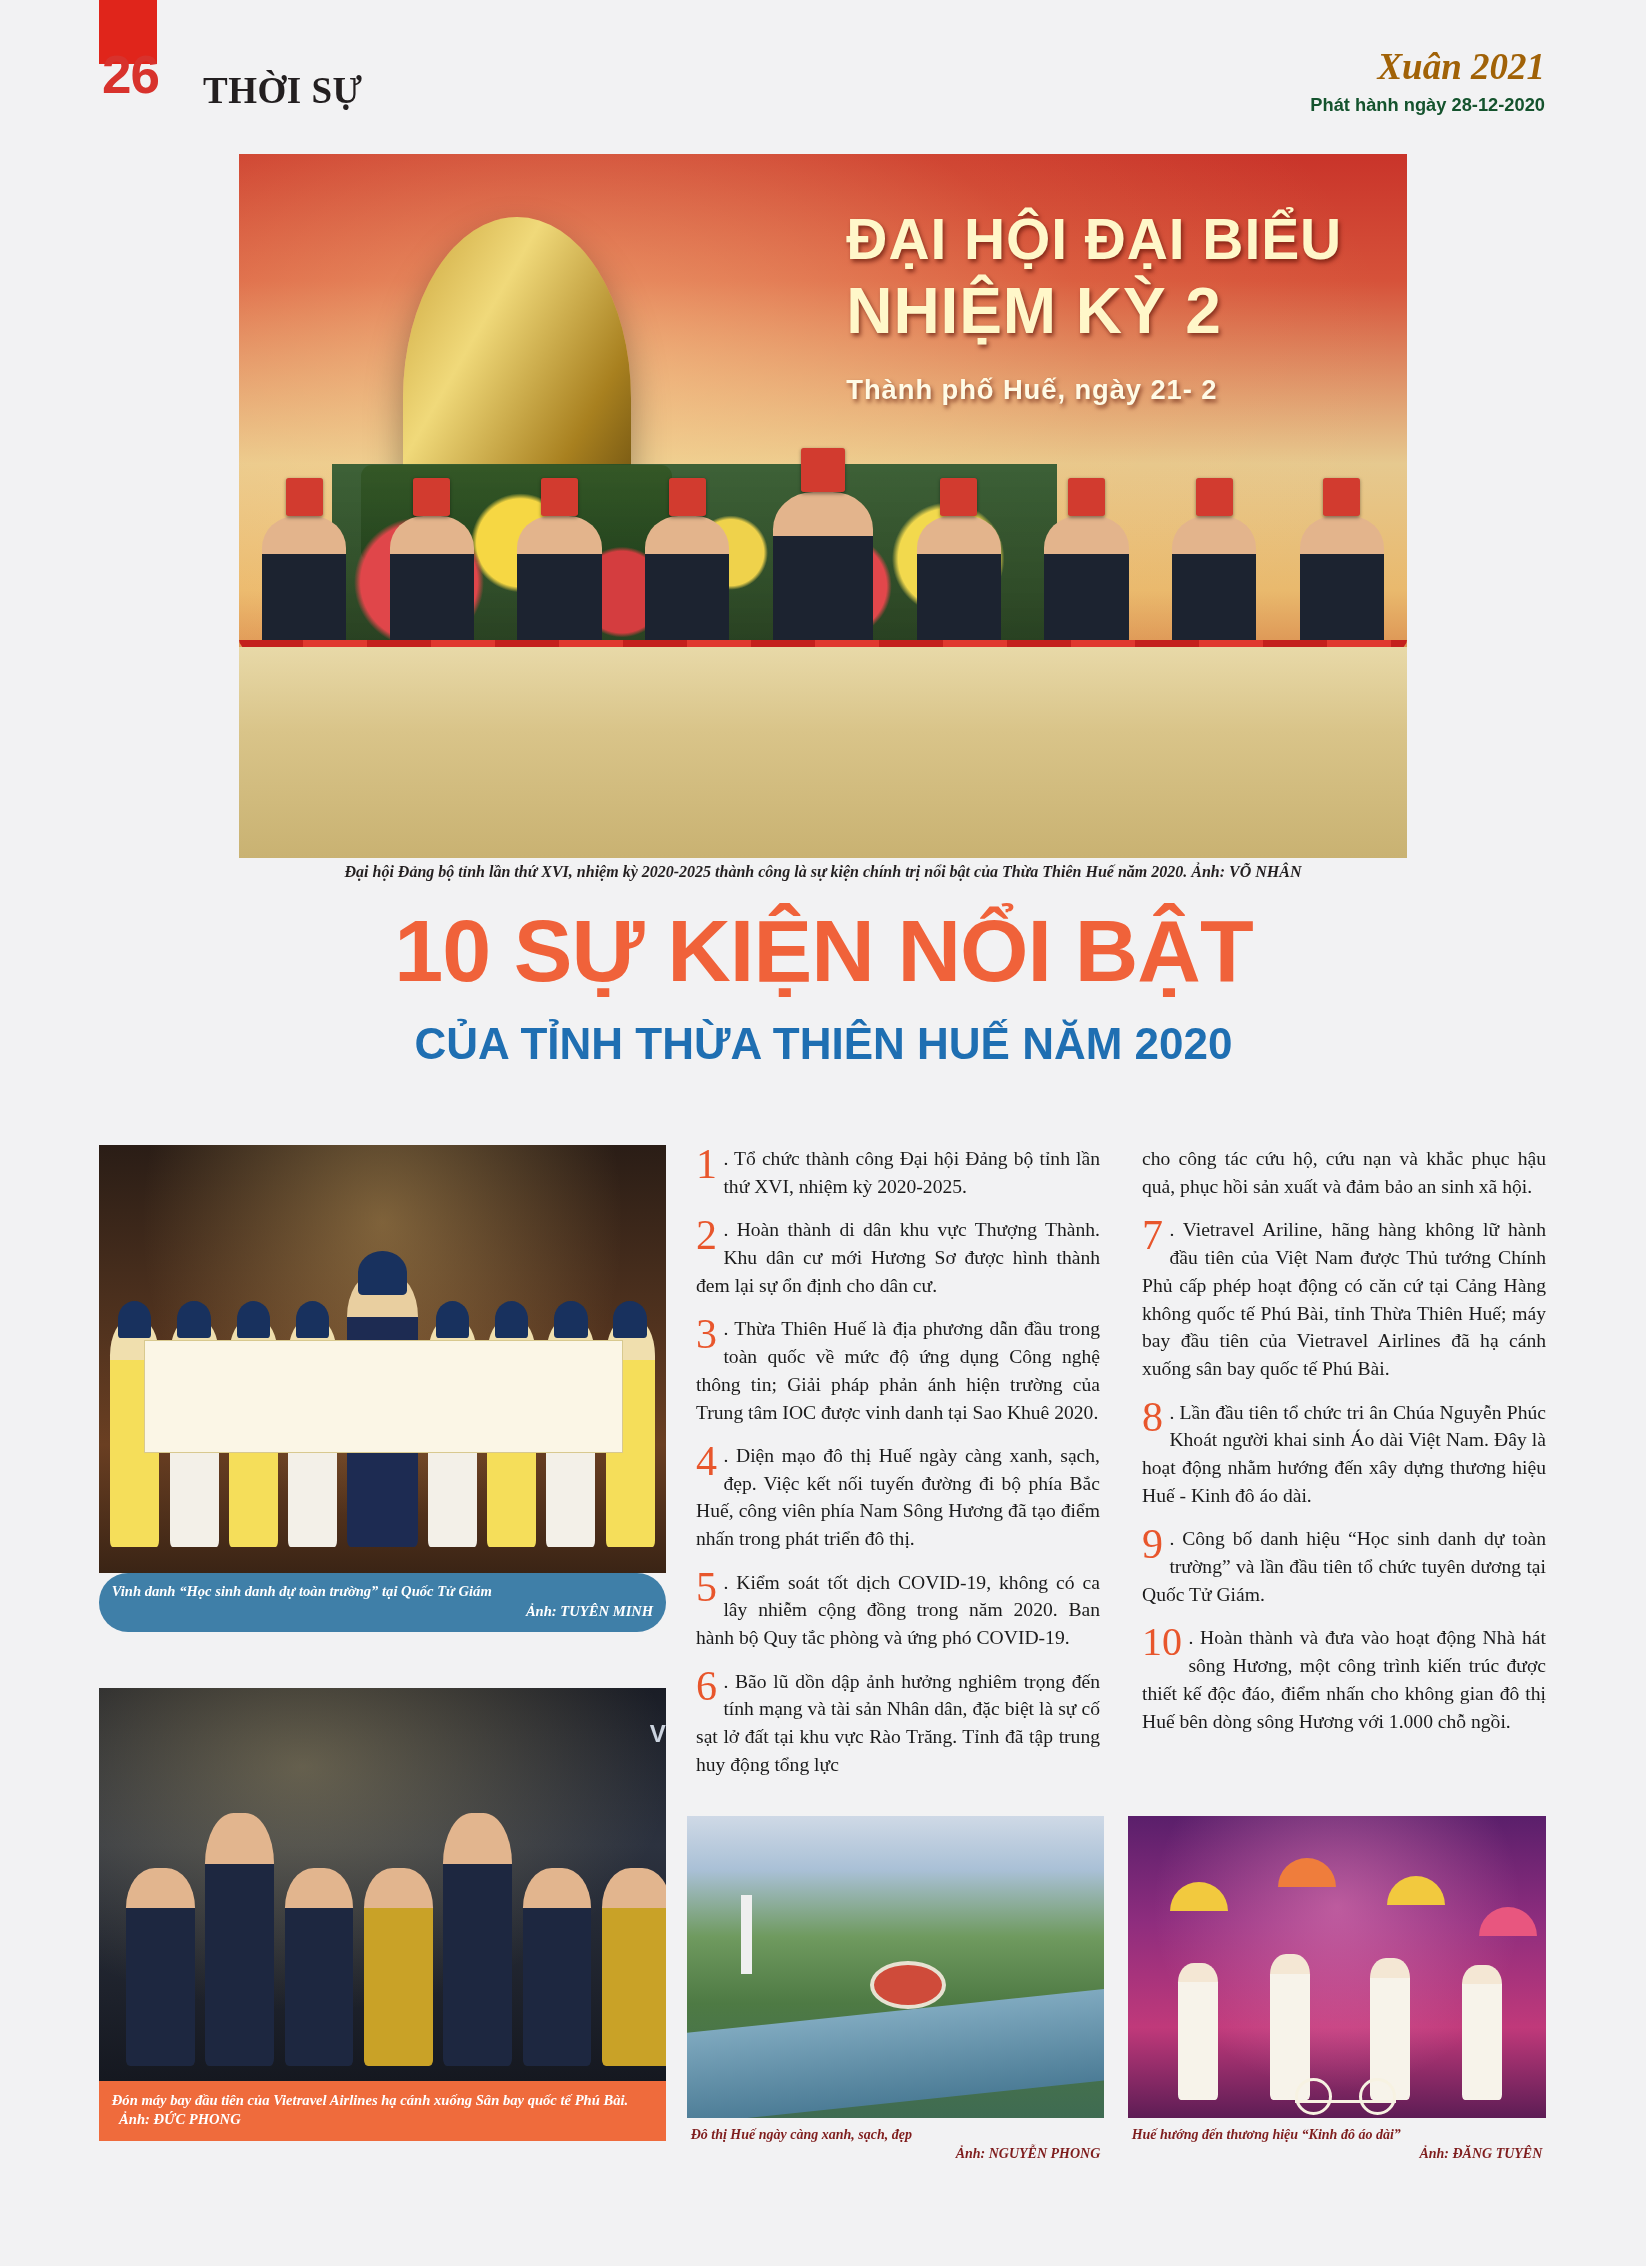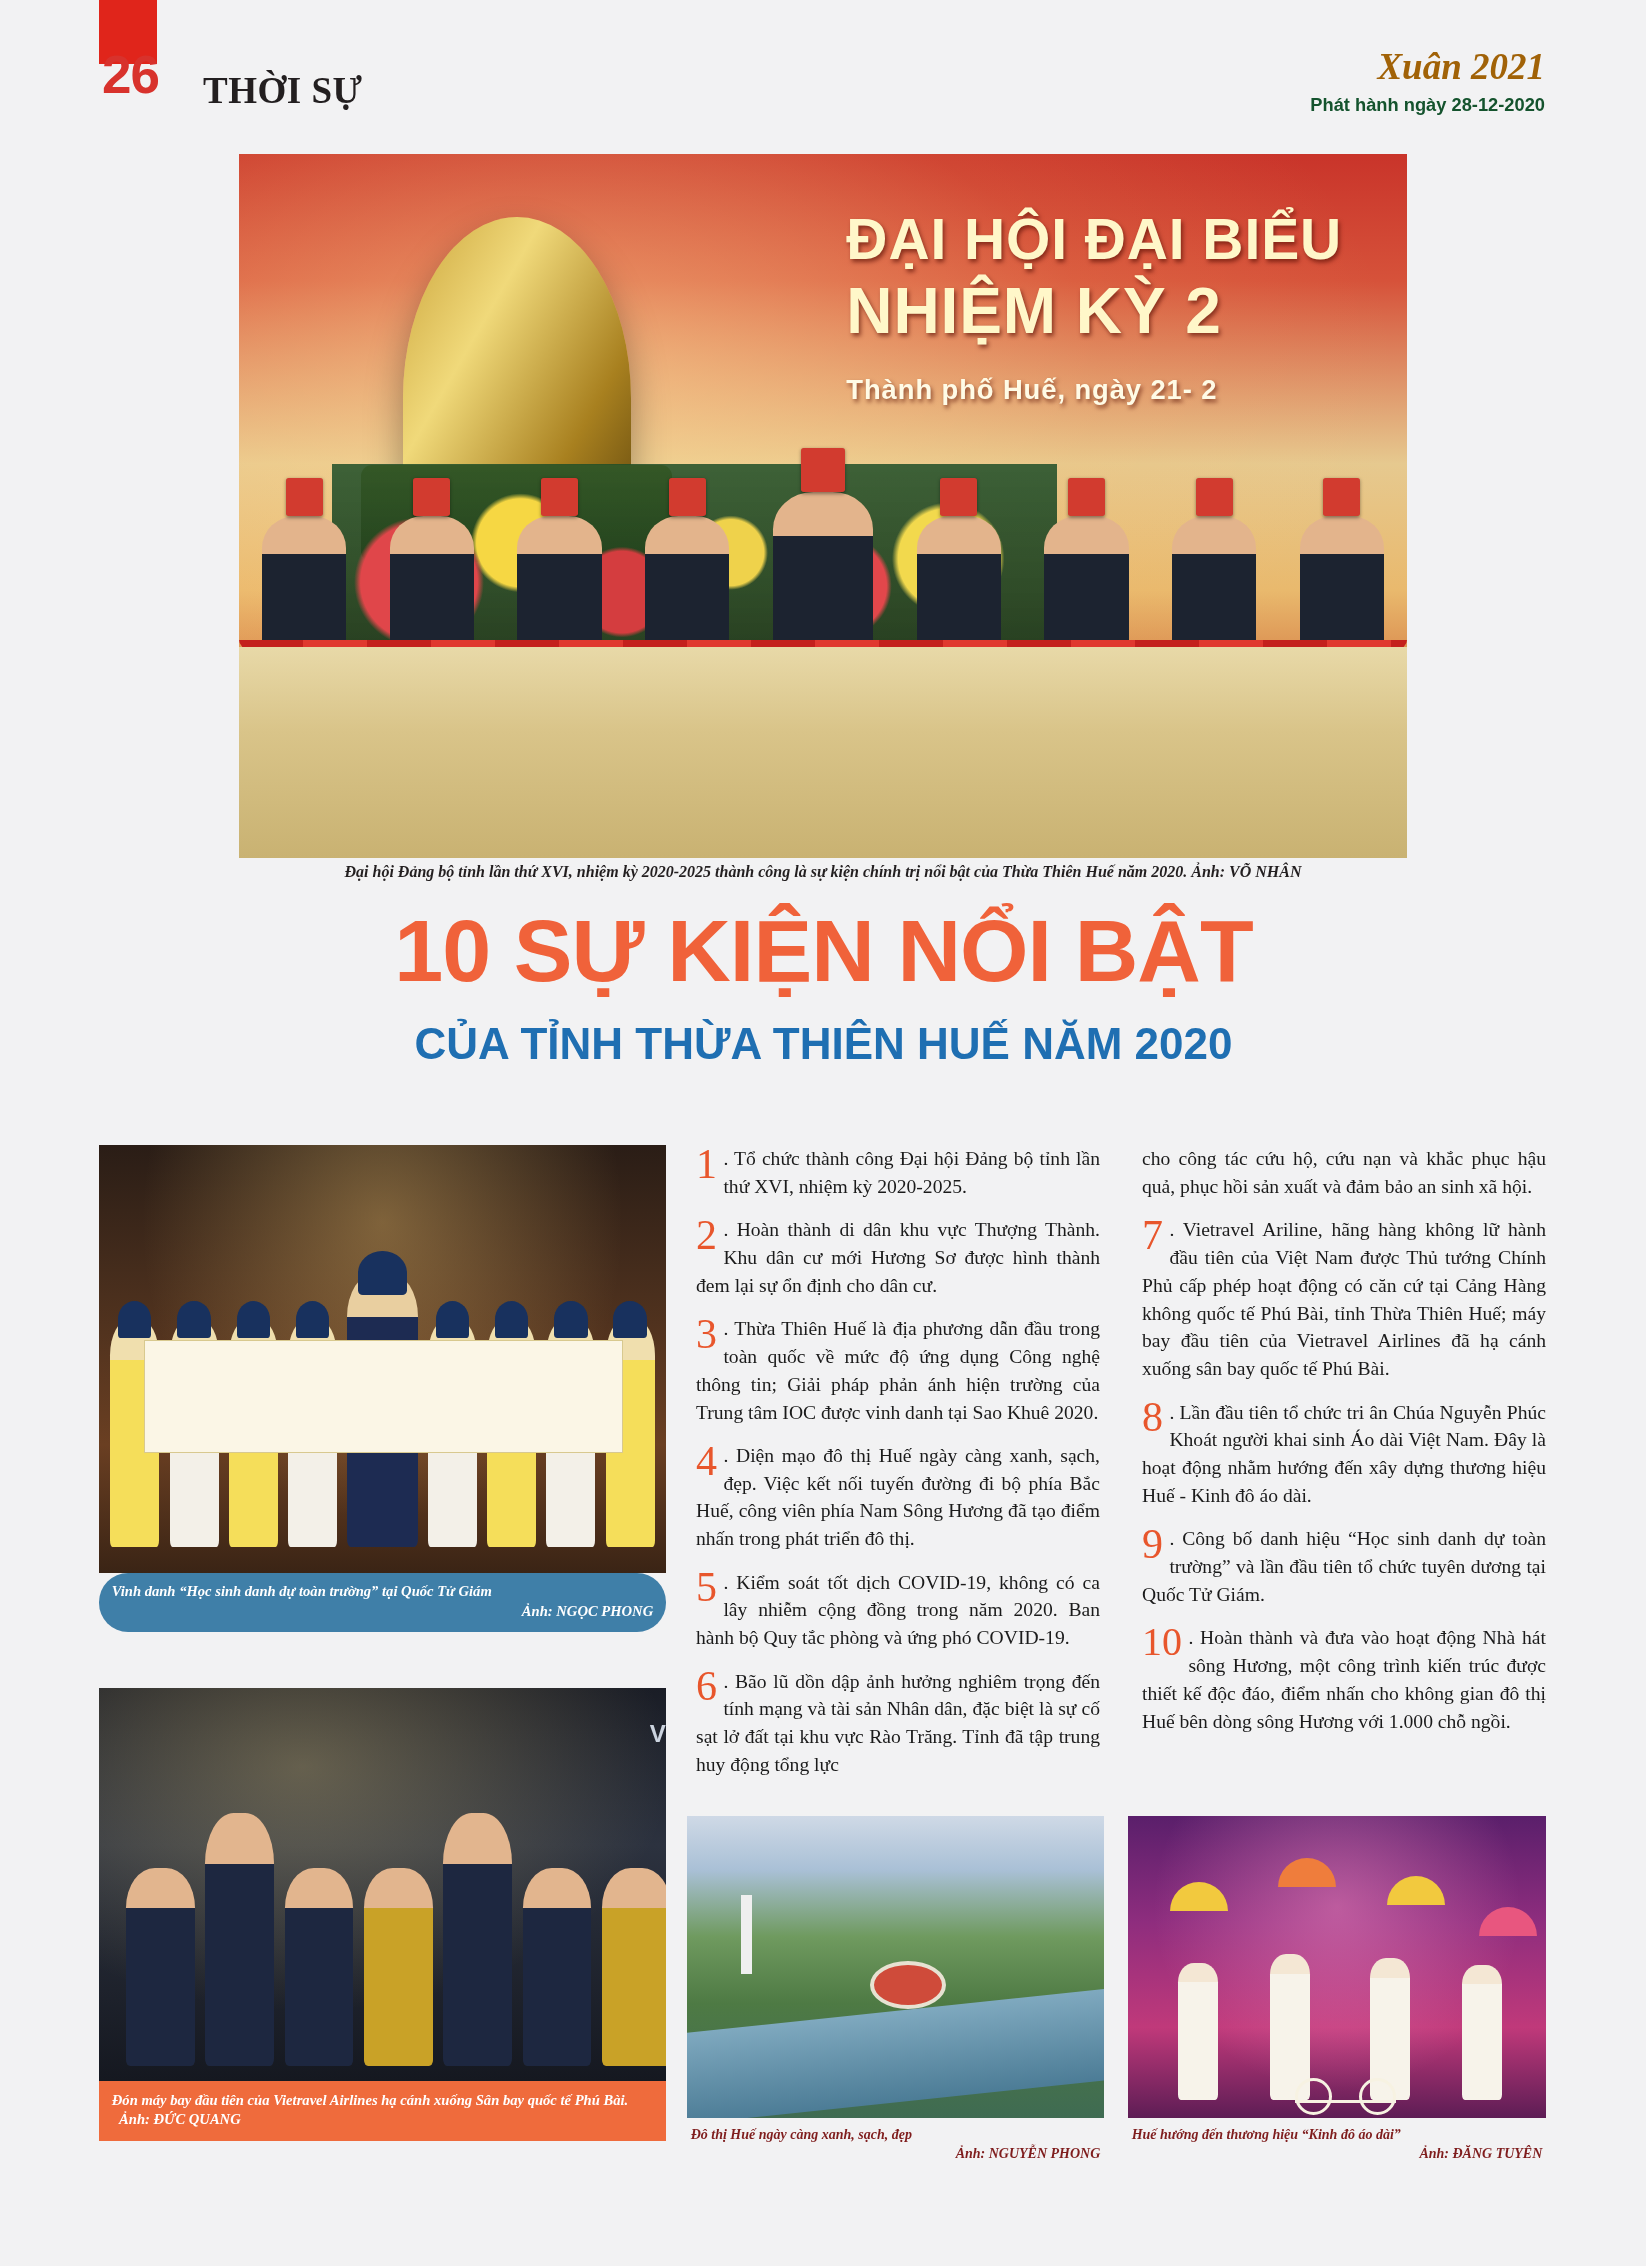--- a/index.html
+++ b/index.html
@@ -518,41 +518,41 @@
           <div class="kid b"></div>
           <div class="kid w"></div>
           <div class="kid y"></div>
           <div class="kid w"></div>
           <div class="kid y"></div>
         </div>
         <div class="cert"></div>
       </div>
       <div class="photo-caption cap-blue">
         <span>Vinh danh “Học sinh danh dự toàn trường” tại Quốc Tử Giám</span>
-        <span class="cap-credit">Ảnh: NGỌC PHONG</span>
+        <span class="cap-credit">Ảnh: TUYÊN MINH</span>
       </div>
     </div>
 
     <div class="photo-box" style="margin-top:24px;">
       <div class="ph-vietravel">
         <div class="logo-strip">Vietrave</div>
         <div class="crew">
           <div class="crewman"></div>
           <div class="crewman tall"></div>
           <div class="crewman"></div>
           <div class="crewman gold"></div>
           <div class="crewman tall"></div>
           <div class="crewman"></div>
           <div class="crewman gold"></div>
           <div class="crewman"></div>
         </div>
       </div>
       <div class="photo-caption cap-orange">
         <span>Đón máy bay đầu tiên của Vietravel Airlines hạ cánh xuống Sân bay quốc tế Phú Bài.</span>
-        <span style="margin-left:7.3px;">Ảnh: ĐỨC QUANG</span>
+        <span style="margin-left:7.3px;">Ảnh: ĐỨC PHONG</span>
       </div>
     </div>
 
   </div>
 
   <div class="textcols">
     <p class="item"><span class="num">1</span><span>. Tổ chức thành công Đại hội Đảng bộ tỉnh lần thứ XVI, nhiệm kỳ 2020-2025.</span></p>
     <p class="item"><span class="num">2</span><span>. Hoàn thành di dân khu vực Thượng Thành. Khu dân cư mới Hương Sơ được hình thành đem lại sự ổn định cho dân cư.</span></p>
     <p class="item"><span class="num">3</span><span>. Thừa Thiên Huế là địa phương dẫn đầu trong toàn quốc về mức độ ứng dụng Công nghệ thông tin; Giải pháp phản ánh hiện trường của Trung tâm IOC được vinh danh tại Sao Khuê 2020.</span></p>
     <p class="item"><span class="num">4</span><span>. Diện mạo đô thị Huế ngày càng xanh, sạch, đẹp. Việc kết nối tuyến đường đi bộ phía Bắc Huế, công viên phía Nam Sông Hương đã tạo điểm nhấn trong phát triển đô thị.</span></p>

